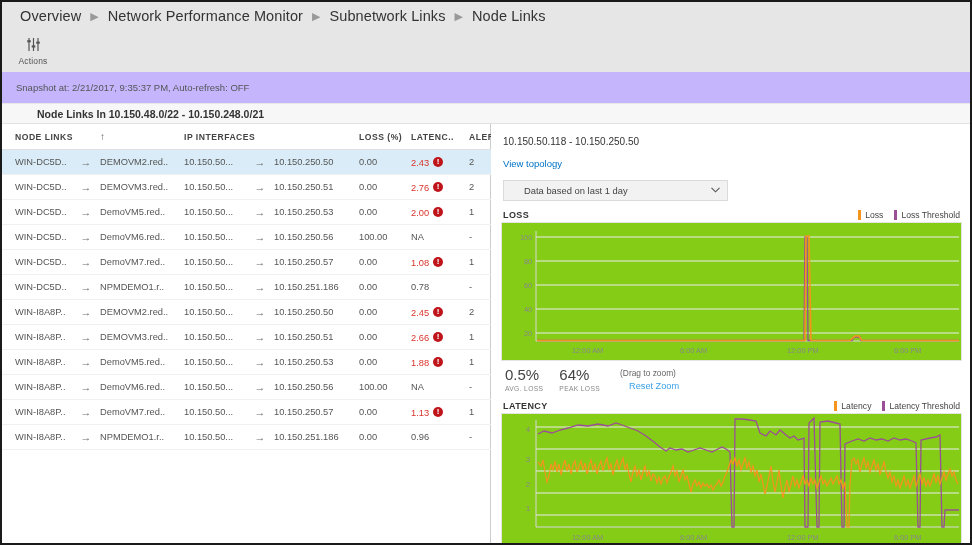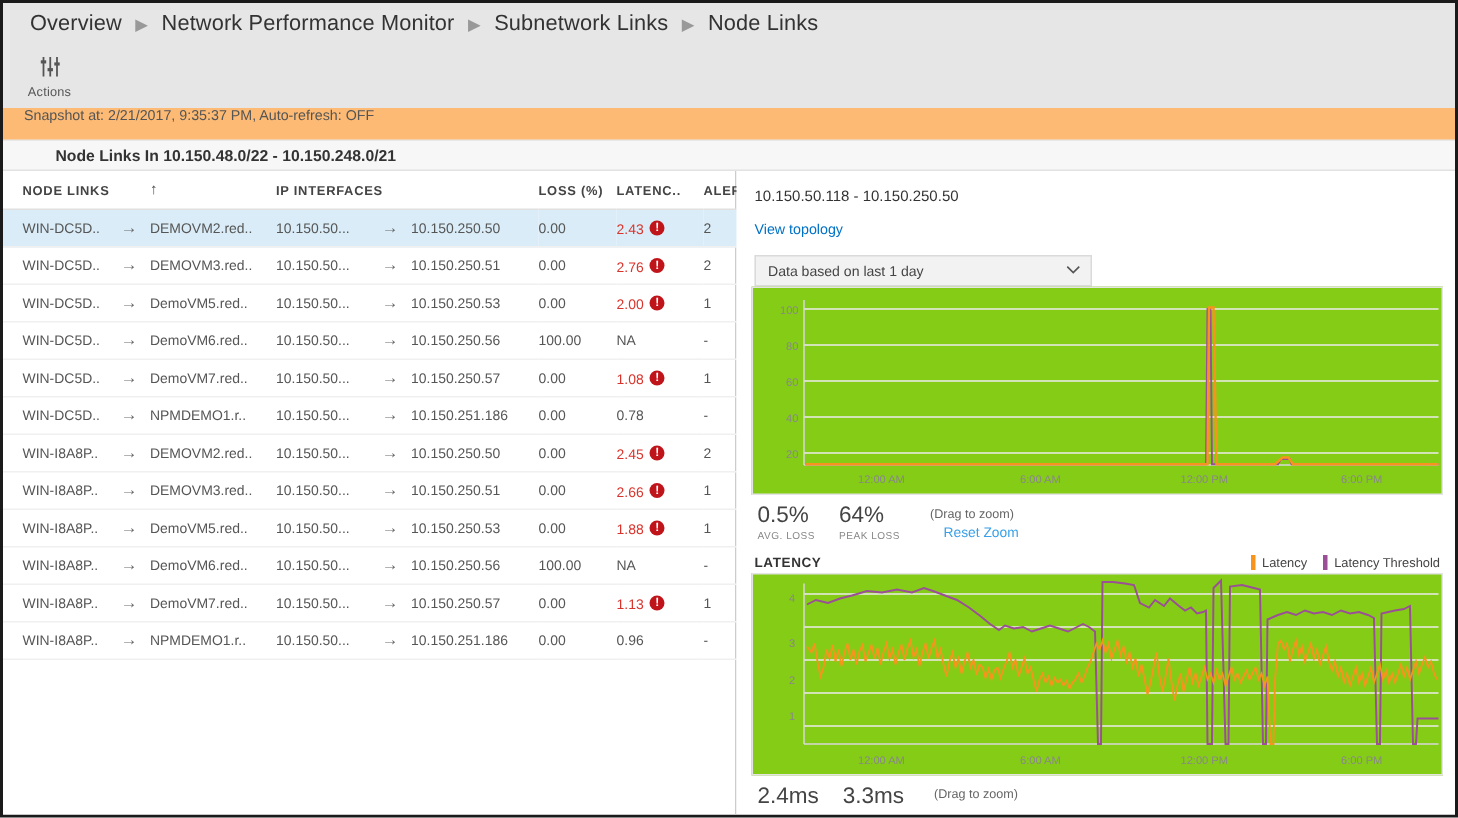--- a/index.html
+++ b/index.html
@@ -56,23 +56,23 @@
   .cmd-icon { height: 17px; display:flex; align-items:center; }
   .cmd-label {
     font-size: 8.5px;
     color: #555555;
     margin-top: 3px;
     letter-spacing: .15px;
   }
 
   
   .snap-bar {
-    height: 22px;
-    background: #fdba74;
-    display: flex; align-items: flex-start;
+    height: 32px;
+    background: #c4b5fd;
+    display: flex; align-items: center;
     padding-left: 14px;
     border-bottom: 1px solid #e8e8e8;
   }
   .snap-text { font-size: 9.5px; color: #555555; }
 
   
   .sect-title-bar {
     height: 20px;
     background: #f7f7f7;
     display: flex; align-items: center;
@@ -152,21 +152,21 @@
   .rp-link {
     font-size: 9.5px; color: #0072c6; margin: 11px 0 0 2px;
     display: inline-block; cursor: pointer;
   }
   .rp-select {
     margin: 9px 0 0 2px;
     width: 225px; height: 21px;
     background: #f2f2f2;
     border: 1px solid #dadada;
     display: flex; align-items: center; justify-content: space-between;
-    padding: 0 7px 0 8px;
+    padding: 0 7px 0 20px;
     font-size: 9.4px; color: #444444;
   }
   .chev { font-size: 8px; color: #555555; }
 
   .chart-head {
     display: flex; align-items: flex-end; justify-content: space-between;
     margin: 9px 2px 2px 2px;
   }
   .chart-label { font-size: 9px; font-weight: bold; color: #333333; letter-spacing: .4px; }
   .legend { display: flex; gap: 11px; align-items: center; }
@@ -397,20 +397,33 @@
       <div class="rp-select">
         <span>Data based on last 1 day</span>
         <span class="chev">
           <svg width="9" height="6" viewBox="0 0 9 6">
               <path d="M0.5 0.8 L4.5 4.8 L8.5 0.8" stroke="#555" stroke-width="1.1" fill="none"></path>
             </svg>
         </span>
       </div>
 
       
+      <div class="chart-head">
+        <span class="chart-label">LOSS</span>
+        <span class="legend">
+          <span class="lg-item">
+            <span class="lg-swatch" style="background:#f7941e"></span>
+            <span class="lg-text">Loss</span>
+          </span>
+          <span class="lg-item">
+            <span class="lg-swatch" style="background:#9b4f96"></span>
+            <span class="lg-text">Loss Threshold</span>
+          </span>
+        </span>
+      </div>
 
       <div class="chart-box">
         <svg width="459" height="137" viewBox="0 0 459 137">
           <g>
             <line class="grid-line" x1="34" y1="14" x2="457" y2="14"></line>
             <line class="grid-line" x1="34" y1="38" x2="457" y2="38"></line>
             <line class="grid-line" x1="34" y1="62" x2="457" y2="62"></line>
             <line class="grid-line" x1="34" y1="86" x2="457" y2="86"></line>
             <line class="grid-line" x1="34" y1="110" x2="457" y2="110"></line>
             <line class="axis-line" x1="34" y1="118" x2="457" y2="118"></line>

